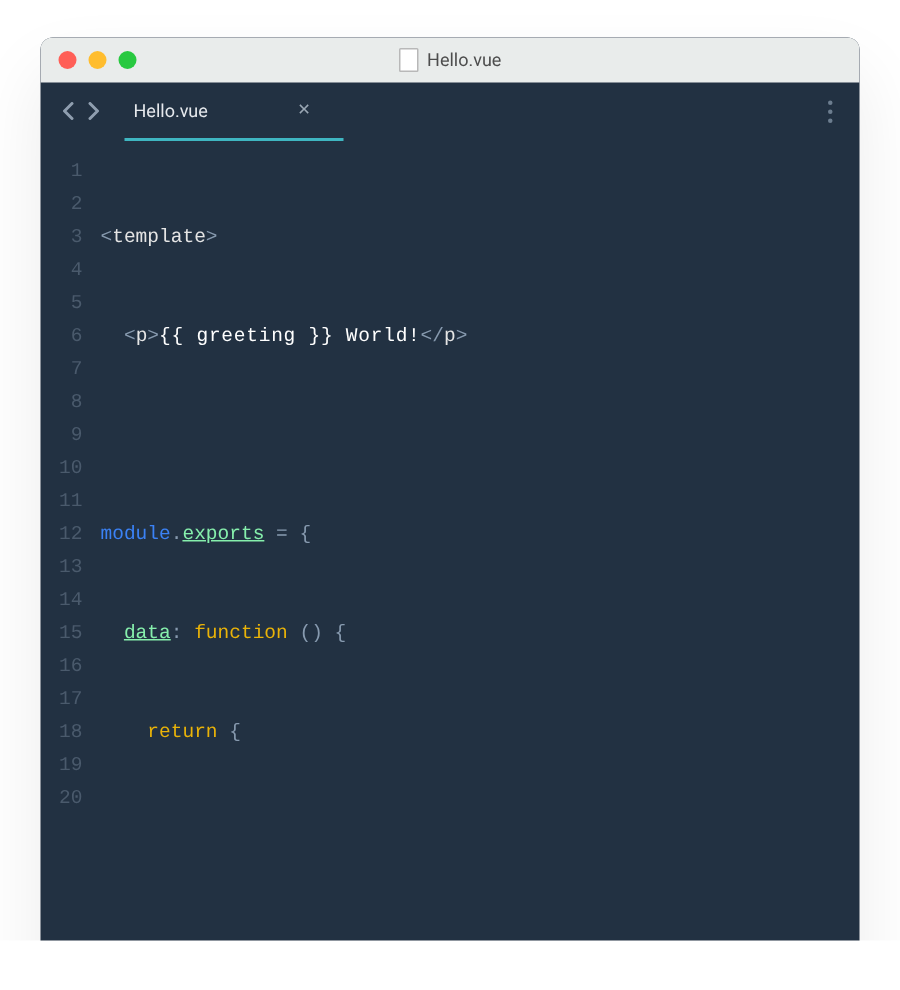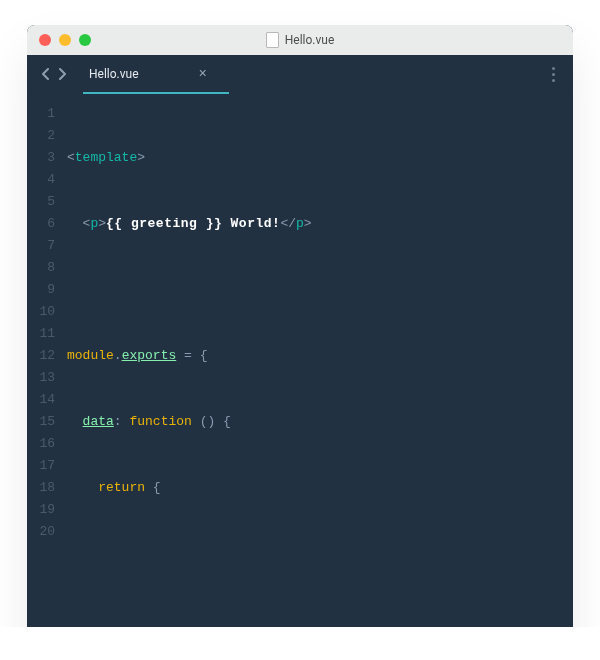--- a/index.html
+++ b/index.html
@@ -145,25 +145,25 @@
   .code {
     flex: 1;
     color: #d6dee8;
     white-space: pre;
     padding-right: 12px;
     overflow: hidden;
   }
   .code .line { min-height: 22px; }
   
   .c-pun  { color:#879aaf; }   
-  .c-tag  { color:#14b8a6;margin-top:16px; }   
+  .c-tag  { color:#e5e5e5;margin-top:16px; }   
   .c-kw   { color:#eab308; }   
-  .c-id   { color:#eab308; }   
+  .c-id   { color:#3b82f6; }   
   .c-call { color:#86efac;text-decoration:underline; }   
-  .c-white{ color:#ffffff; font-weight:700; letter-spacing:.5px; }
+  .c-white{ color:#ffffff; font-weight:400; letter-spacing:.5px; }
 </style>
 </head>
 <body>
 
 <div class="page">
   <div class="window">
 
     <div class="titlebar">
       <div class="traffic">
         <span class="dot red"></span>

